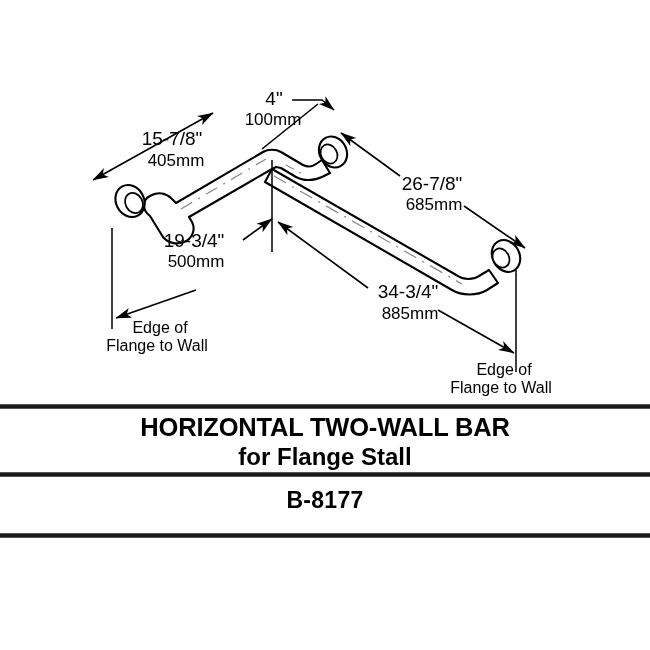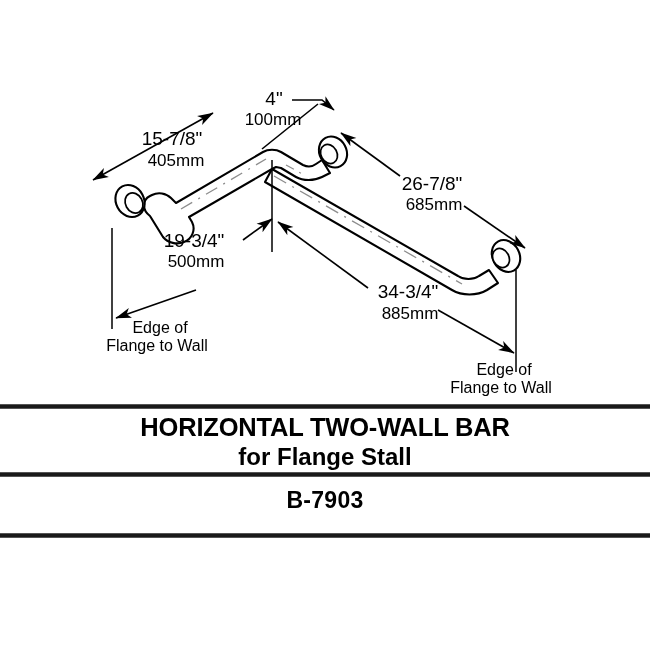--- a/index.html
+++ b/index.html
@@ -222,17 +222,17 @@
         <text class="note-text" x="501" y="393">Flange to Wall</text>
       </g>
     </svg>
   </div>
 
   <div id="title-block">
     <div class="rule" id="rule-top"></div>
     <div id="title-main">HORIZONTAL TWO-WALL BAR</div>
     <div id="title-sub">for Flange Stall</div>
     <div class="rule" id="rule-mid"></div>
-    <div id="model-number">B-7903</div>
+    <div id="model-number">B-8177</div>
     <div class="rule" id="rule-bottom"></div>
   </div>
 
 </div>
 
 </body></html>

